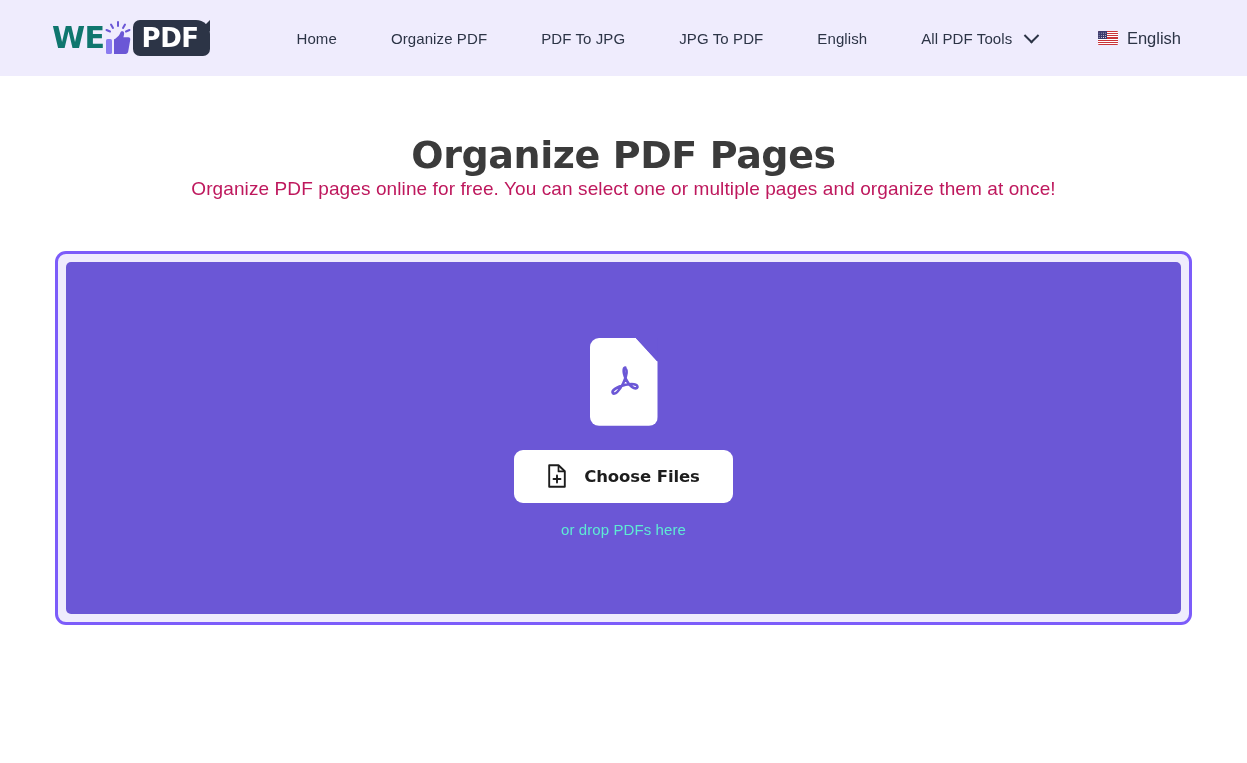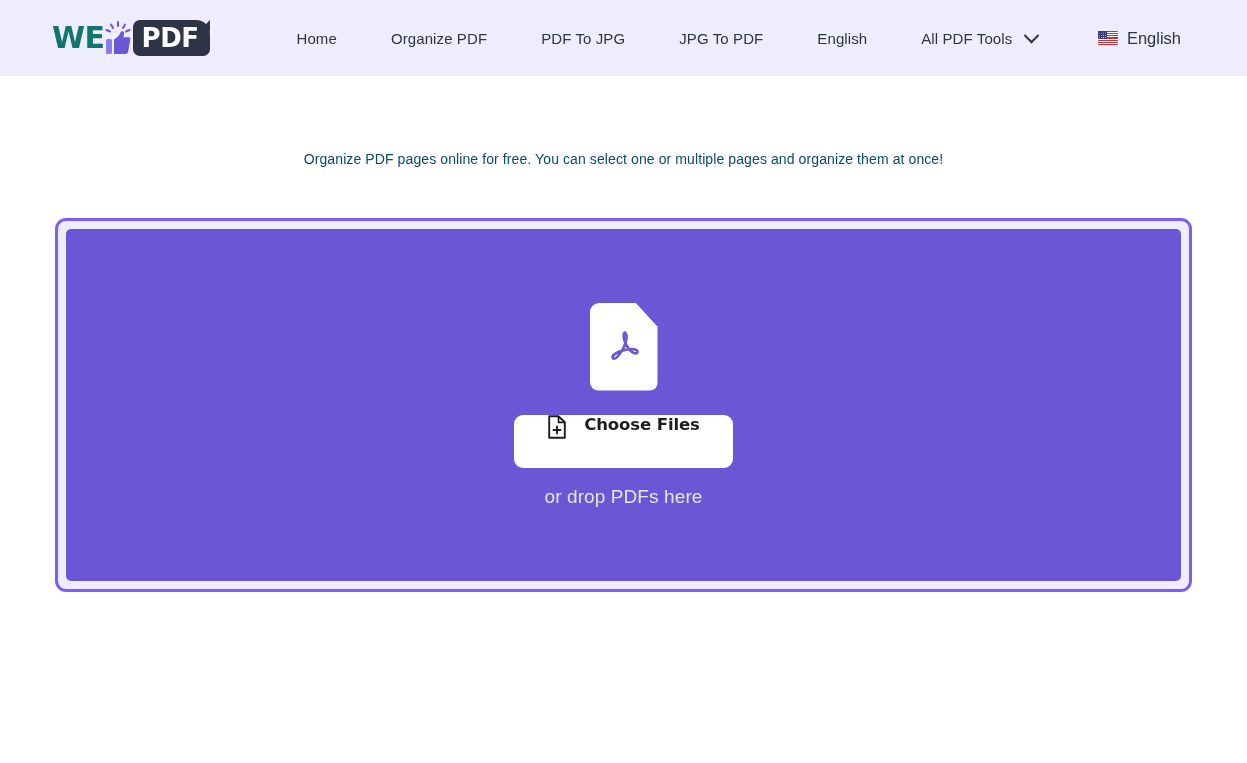--- a/index.html
+++ b/index.html
@@ -149,23 +149,22 @@
   }
   .page-title {
     font-family: "DejaVu Sans", sans-serif;
     font-size: 38px;
     font-weight: bold;
     color: #3b3b3b;
     letter-spacing: -0.4px;
     line-height: 1.15;
   }
   .page-subtitle {
-    margin-top: 17px;
-    font-size: 14px;
-    color: #0c4a6e;
+    font-size: 19px;
+    color: #be185d;
     font-weight: 400;
     letter-spacing: 0.1px;
   }
 
   
   .dropzone-outer {
     margin: 51px auto 0 auto;
     width: 1137px;
     height: 374px;
     border: 3px solid #7c5cfa;
@@ -212,38 +211,38 @@
     width: 42px; height: 42px;
   }
 
   .choose-btn {
     background: #ffffff;
     border: none;
     border-radius: 9px;
     height: 53px;
     padding: 0 33px;
     display: flex;
-    align-items: flex-start;
+    align-items: center;
     gap: 17px;
     cursor: pointer;
     font-family: "Liberation Sans", sans-serif;
   }
   .choose-btn-label {
     font-family: "DejaVu Sans", sans-serif;
     font-size: 16.5px;
     font-weight: bold;
     color: #1d1d1d;
     letter-spacing: -0.1px;
   }
   .file-plus-icon { width: 20px; height: 24px; display: block; }
 
   .drop-hint {
     margin-top: 18px;
-    font-size: 19px;
-    color: #e5e5e5;
+    font-size: 15px;
+    color: #5eead4;
     font-weight: 500;
     letter-spacing: 0.1px;
   }
 </style>
 </head>
 <body>
 
 <div class="header">
 
   <div class="logo">
@@ -286,20 +285,21 @@
     <span class="flag">
       <span class="stripes"></span>
       <span class="canton"></span>
     </span>
     <span class="lang-label">English</span>
   </div>
 </div>
 
 <div class="main">
 
+  <h1 class="page-title">Organize PDF Pages</h1>
   <p class="page-subtitle">Organize PDF pages online for free. You can select one or multiple pages and organize them at once!</p>
 
   <div class="dropzone-outer">
     <div class="dropzone-inner">
 
       <div class="pdf-icon">
         <span class="sheet"></span>
         <span class="fold"></span>
         <svg class="acro" viewBox="0 0 42 42" aria-hidden="true">
           <path d="M21.2 5.2c1.9 0 2.6 2.1 2.4 4.6c-.25 3.1-1.6 7-3.5 10.7

